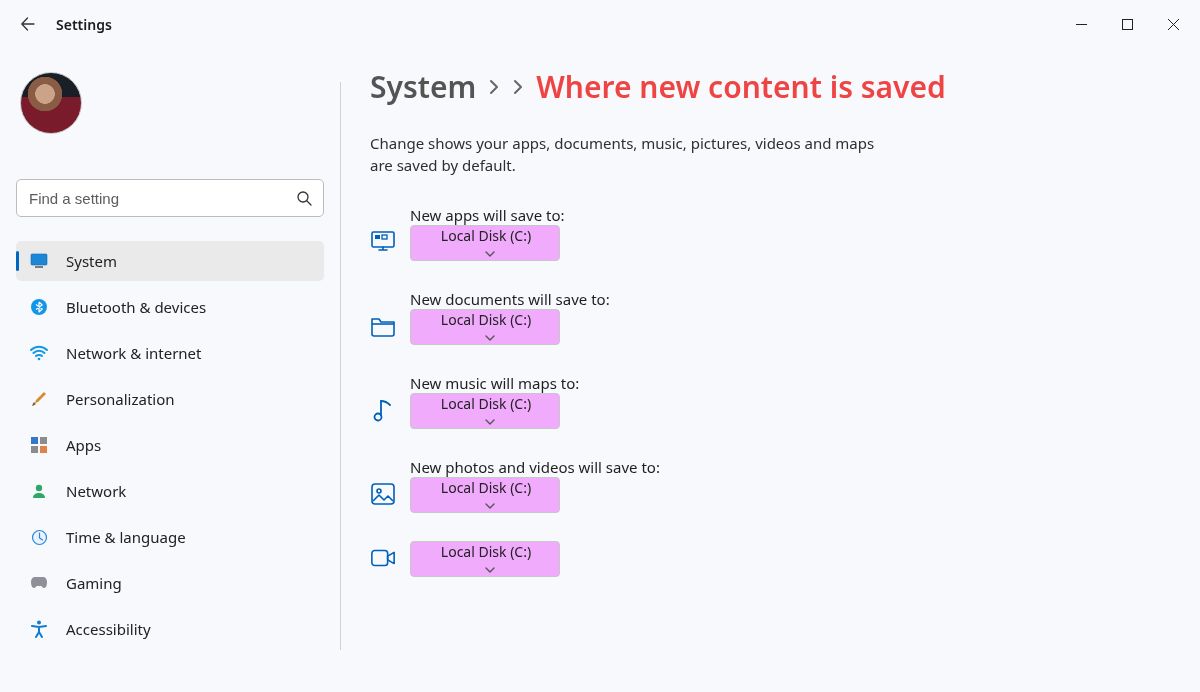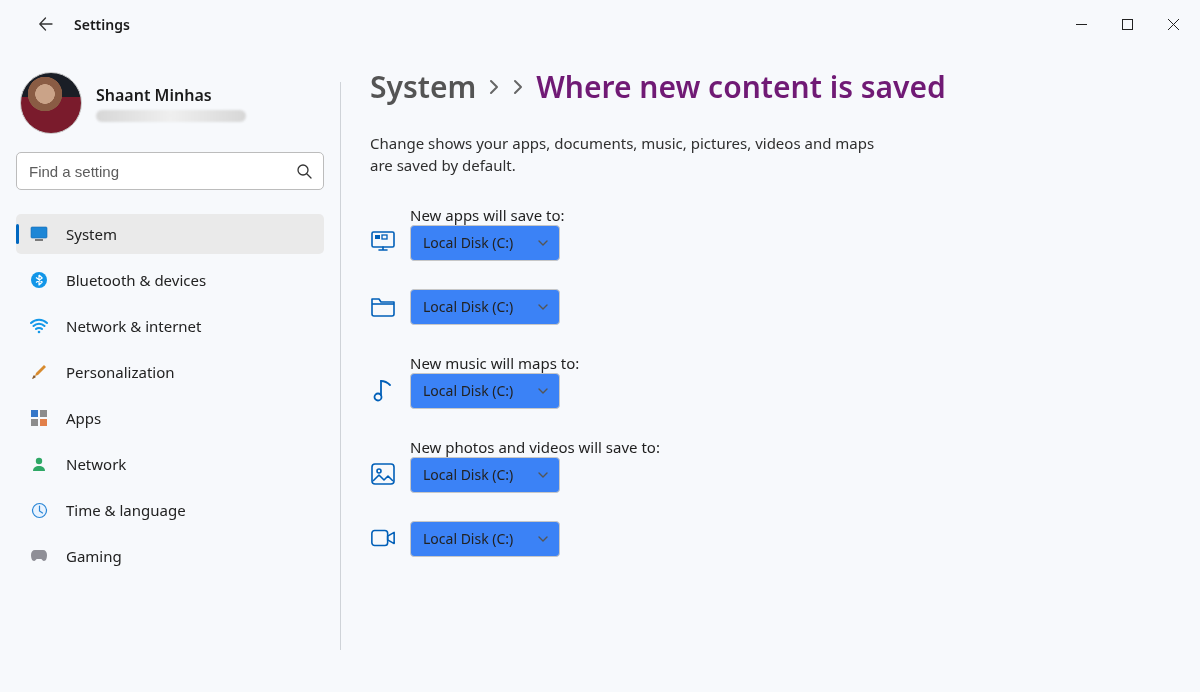--- a/index.html
+++ b/index.html
@@ -21,21 +21,21 @@
     font-family:"Segoe UI",system-ui,sans-serif;
     color:var(--text);
     overflow:hidden;
     position:relative;
   }
   
   .titlebar{
     height:48px;
     display:flex;
     align-items:center;
-    padding:0 4px 0 26px;
+    padding:0 4px 0 8px;
   }
   .back-btn{
     width:40px;height:40px;display:flex;align-items:center;justify-content:center;
     border-radius:4px;
   }
   .app-title{font-size:14px;font-weight:600;margin-left:8px;}
   .win-controls{
     margin-left:auto;
     display:flex;
   }
@@ -63,21 +63,21 @@
     border:1px solid #c9c9c9;
   }
   .profile-text{display:flex;flex-direction:column;}
   .profile-name{font-size:16px;font-weight:600;}
   .profile-email{
     width:150px;height:12px;border-radius:6px;
     background:linear-gradient(90deg,#d7d7d7 0%,#efefef 50%,#d7d7d7 100%);
     filter:blur(1px);margin-top:4px;
   }
   .search-wrap{
-    position:relative;margin-bottom:24px;
+    position:relative;margin-bottom:24px;margin-top:27px;
   }
   .search{
     width:100%;height:38px;border:1px solid #bcbcbc;border-radius:5px;
     background:#fff;padding:0 40px 0 12px;font-size:15px;color:#323232;outline:none;
   }
   .search::placeholder{color:#5c5c5c;}
   .search-icon{
     position:absolute;right:12px;top:50%;transform:translateY(-50%);
   }
   .nav{display:flex;flex-direction:column;gap:0;}
@@ -105,40 +105,40 @@
   .main{
     flex:1;
     padding:18px 40px 0 30px;
     overflow:auto;
   }
   .breadcrumb{
     display:flex;align-items:center;flex-wrap:wrap;gap:12px;
     margin-bottom:26px;
   }
   .bc-link{font-size:30px;font-weight:600;color:#545454;}
-  .bc-current{font-size:30px;font-weight:600;color:#701a75;}
+  .bc-current{font-size:30px;font-weight:600;color:#ef4444;}
   .bc-sep svg{display:block;}
   .subtitle{
     font-size:15px;color:#2f2f2f;max-width:520px;line-height:1.45;margin-bottom:28px;
   }
   .setting-row{
     display:flex;align-items:flex-end;gap:14px;margin-bottom:28px;
   }
   .row-icon{
     width:26px;height:26px;display:flex;align-items:center;justify-content:center;
     margin-bottom:6px;
     color:var(--accent2);
     flex:0 0 26px;
   }
   .row-body{display:flex;flex-direction:column;gap:0;}
   .row-label{font-size:15px;color:#1f1f1f;}
   .dropdown{
     display:flex;align-items:center;justify-content:space-between;
     width:150px;height:36px;border:1px solid #c7c7c7;border-radius:4px;
-    background:#3b82f6;padding:0 10px 0 12px;font-size:14px;color:#222;
+    background:#f0abfc;padding:0 10px 0 12px;font-size:14px;color:#222;flex-direction:column;
   }
   .dropdown .chev{margin-left:8px;}
   svg{display:block;}
 </style>
 </head>
 <body>
 
 <div class="titlebar">
   <div class="back-btn">
     <svg width="16" height="16" viewBox="0 0 16 16">
@@ -163,24 +163,20 @@
         </svg>
     </div>
   </div>
 </div>
 
 <div class="layout">
 
   <div class="sidebar">
     <div class="profile">
       <div class="avatar"></div>
-      <div class="profile-text">
-        <div class="profile-name">Shaant Minhas</div>
-        <div class="profile-email"></div>
-      </div>
     </div>
 
     <div class="search-wrap">
       <input class="search" type="text" placeholder="Find a setting" style="">
       <span class="search-icon">
         <svg width="16" height="16" viewBox="0 0 16 16">
             <circle cx="7" cy="7" r="5" fill="none" stroke="#333" stroke-width="1.3"></circle>
             <path d="M11 11l4 4" stroke="#333" stroke-width="1.3" stroke-linecap="round"></path>
           </svg>
       </span>
@@ -253,20 +249,29 @@
         <span>Time &amp; language</span>
       </div>
       <div class="nav-item">
         <span class="nav-icon">
           <svg width="18" height="14" viewBox="0 0 18 14">
               <path d="M5 1h8c2.5 0 4 2 4 5s-1 6-3 6c-1.5 0-2-2-3-2H7c-1 0-1.5 2-3 2-2 0-3-3-3-6s1.5-5 4-5z" fill="#8f8f97"></path>
             </svg>
         </span>
         <span>Gaming</span>
       </div>
+      <div class="nav-item">
+        <span class="nav-icon">
+          <svg width="16" height="18" viewBox="0 0 16 18">
+              <circle cx="8" cy="2.5" r="2" fill="#0f7bd1"></circle>
+              <path d="M1 6l7 1 7-1M8 7v5m0 0l-3 5m3-5l3 5" fill="none" stroke="#0f7bd1" stroke-width="2" stroke-linecap="round"></path>
+            </svg>
+        </span>
+        <span>Accessibility</span>
+      </div>
     </div>
   </div>
 
   <div class="main">
     <div class="breadcrumb">
       <span class="bc-link">System</span>
       <span class="bc-sep">
         <svg width="12" height="18" viewBox="0 0 12 18">
             <path d="M3 3l6 6-6 6" fill="none" stroke="#666" stroke-width="2" stroke-linecap="round" stroke-linejoin="round"></path>
           </svg>
@@ -304,20 +309,21 @@
     </div>
 
     <div class="setting-row">
       <span class="row-icon">
         <svg width="26" height="24" viewBox="0 0 26 24">
             <path d="M2 5h7l2 3h13v12a2 2 0 0 1-2 2H4a2 2 0 0 1-2-2z" fill="none" stroke="#005fb8" stroke-width="1.6" stroke-linejoin="round"></path>
             <path d="M2 10h22" stroke="#005fb8" stroke-width="1.6"></path>
           </svg>
       </span>
       <div class="row-body">
+        <div class="row-label">New documents will save to:</div>
         <div class="dropdown">
           <span>Local Disk (C:)</span>
           <span class="chev">
               <svg width="12" height="12" viewBox="0 0 12 12">
                 <path d="M2 4l4 4 4-4" fill="none" stroke="#555" stroke-width="1.4" stroke-linecap="round" stroke-linejoin="round"></path>
               </svg>
             </span>
         </div>
       </div>
     </div>

